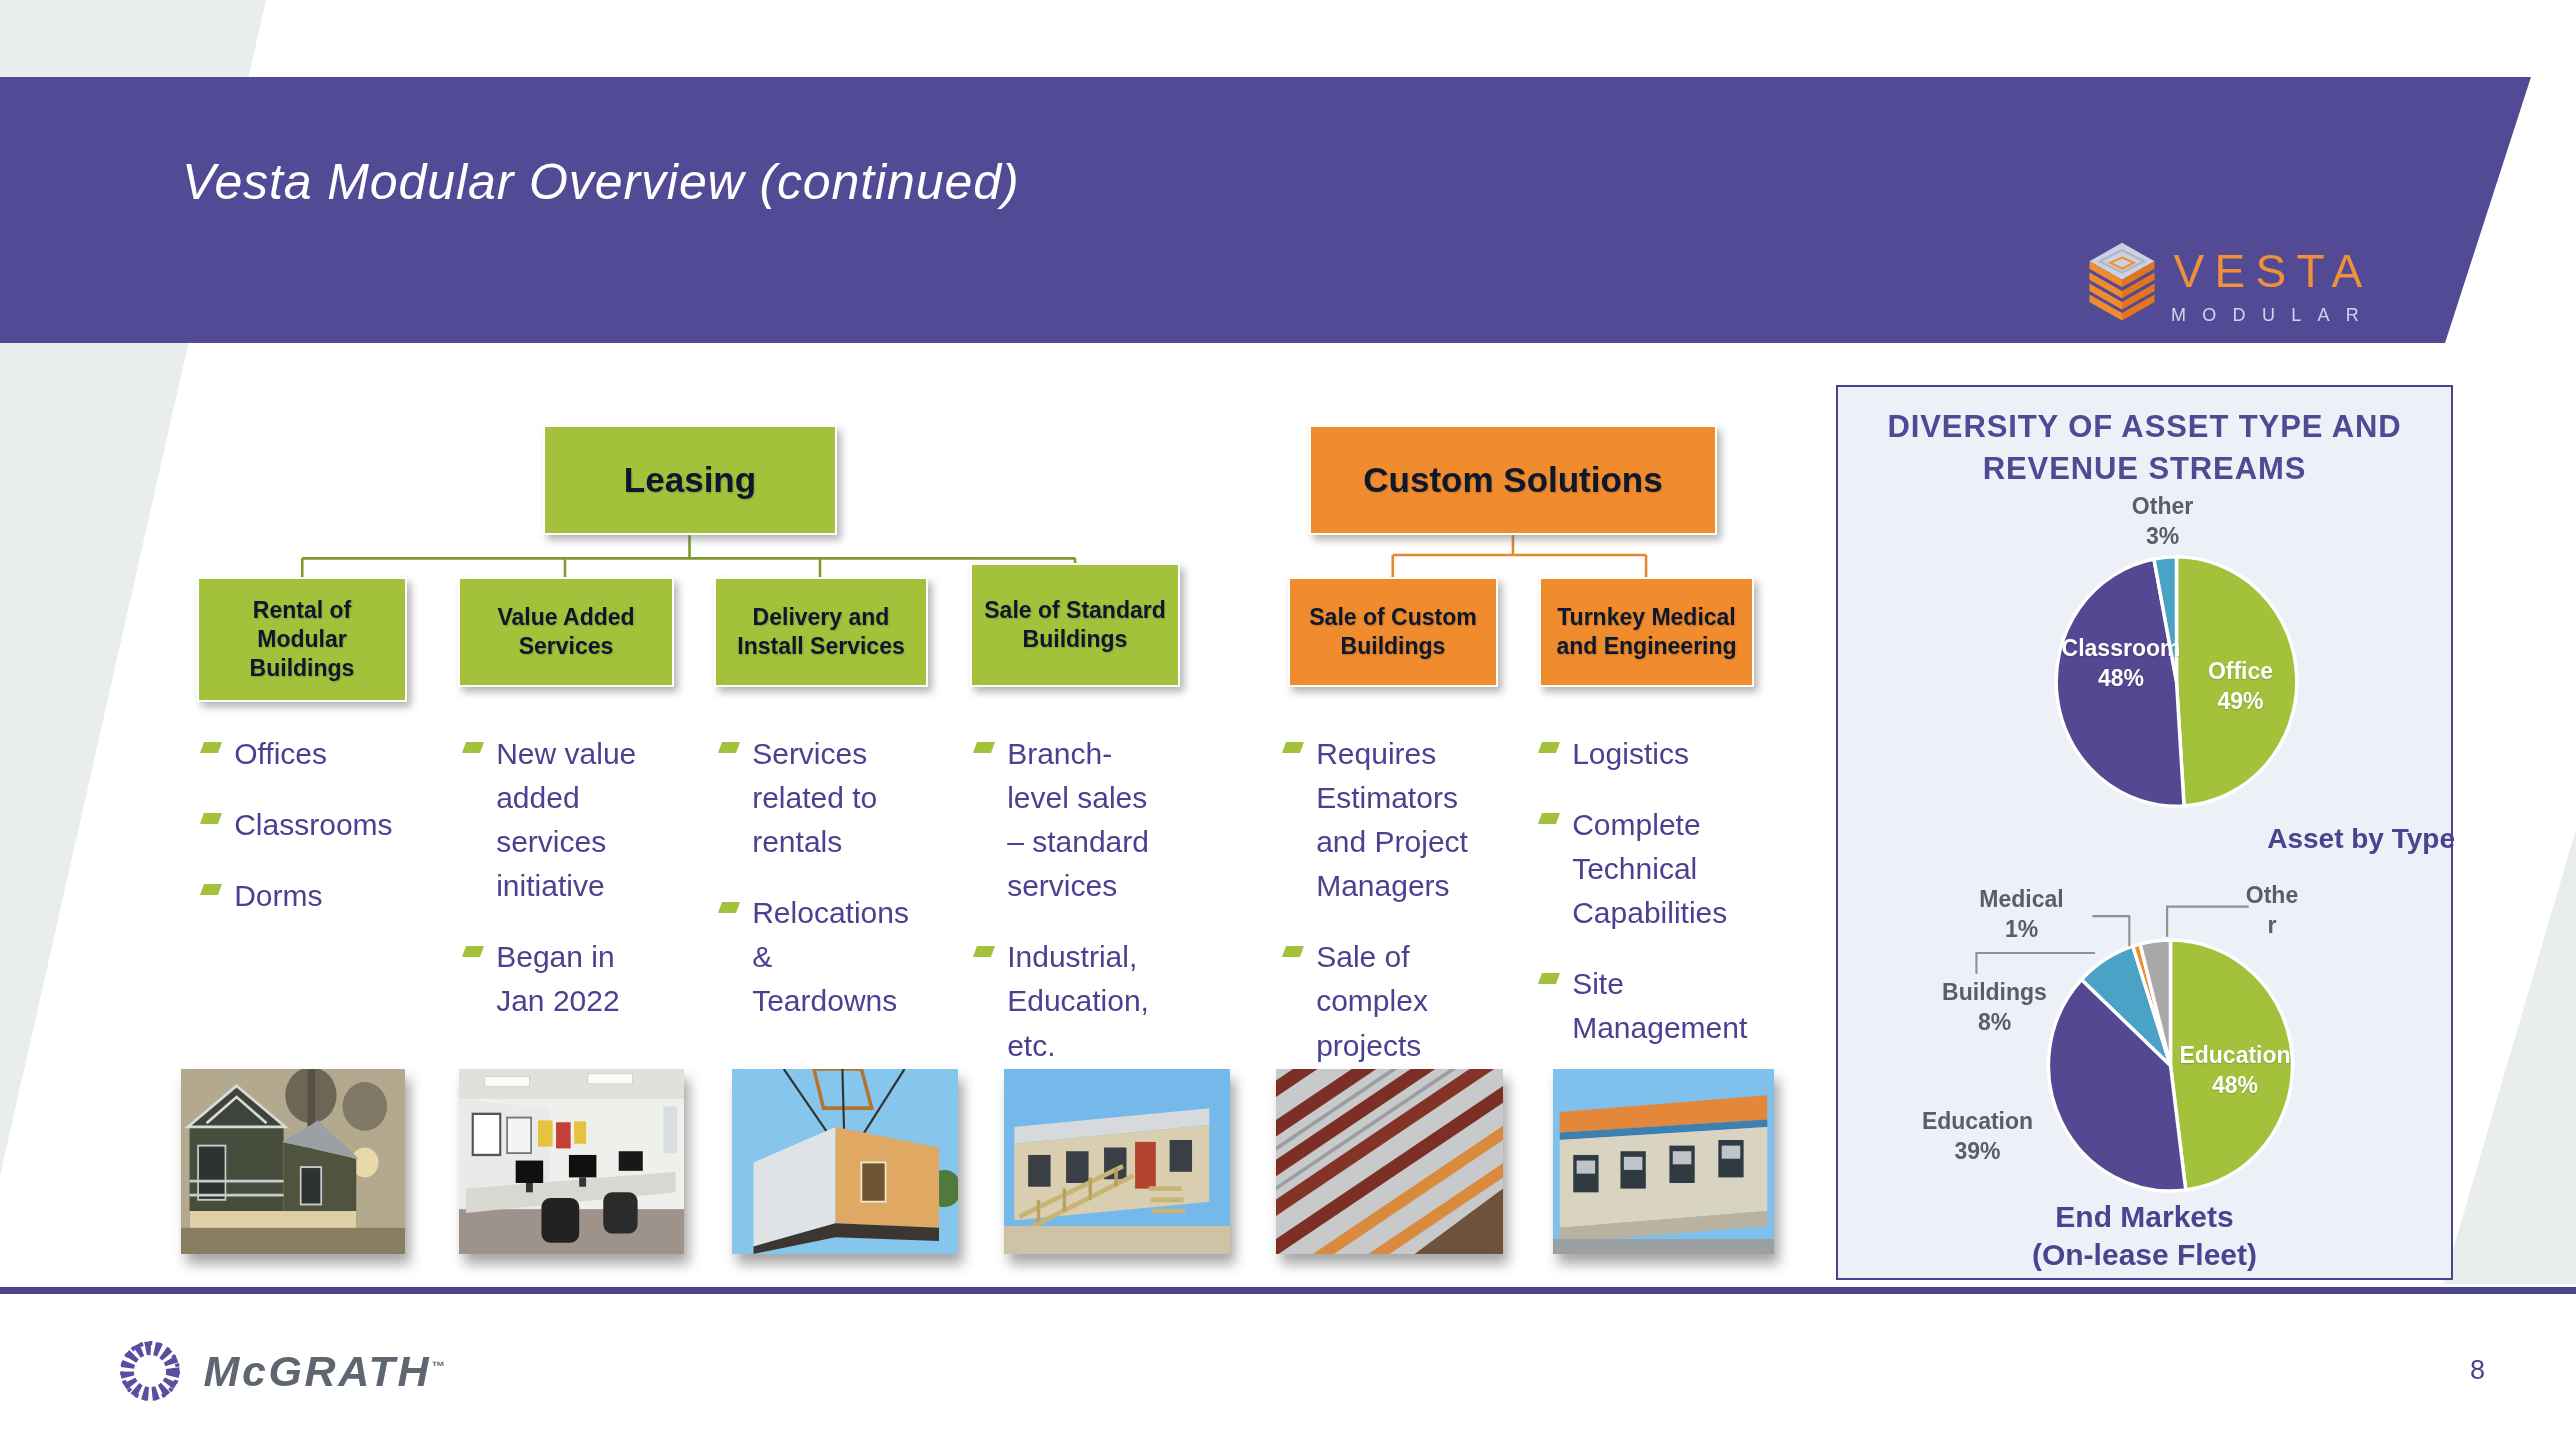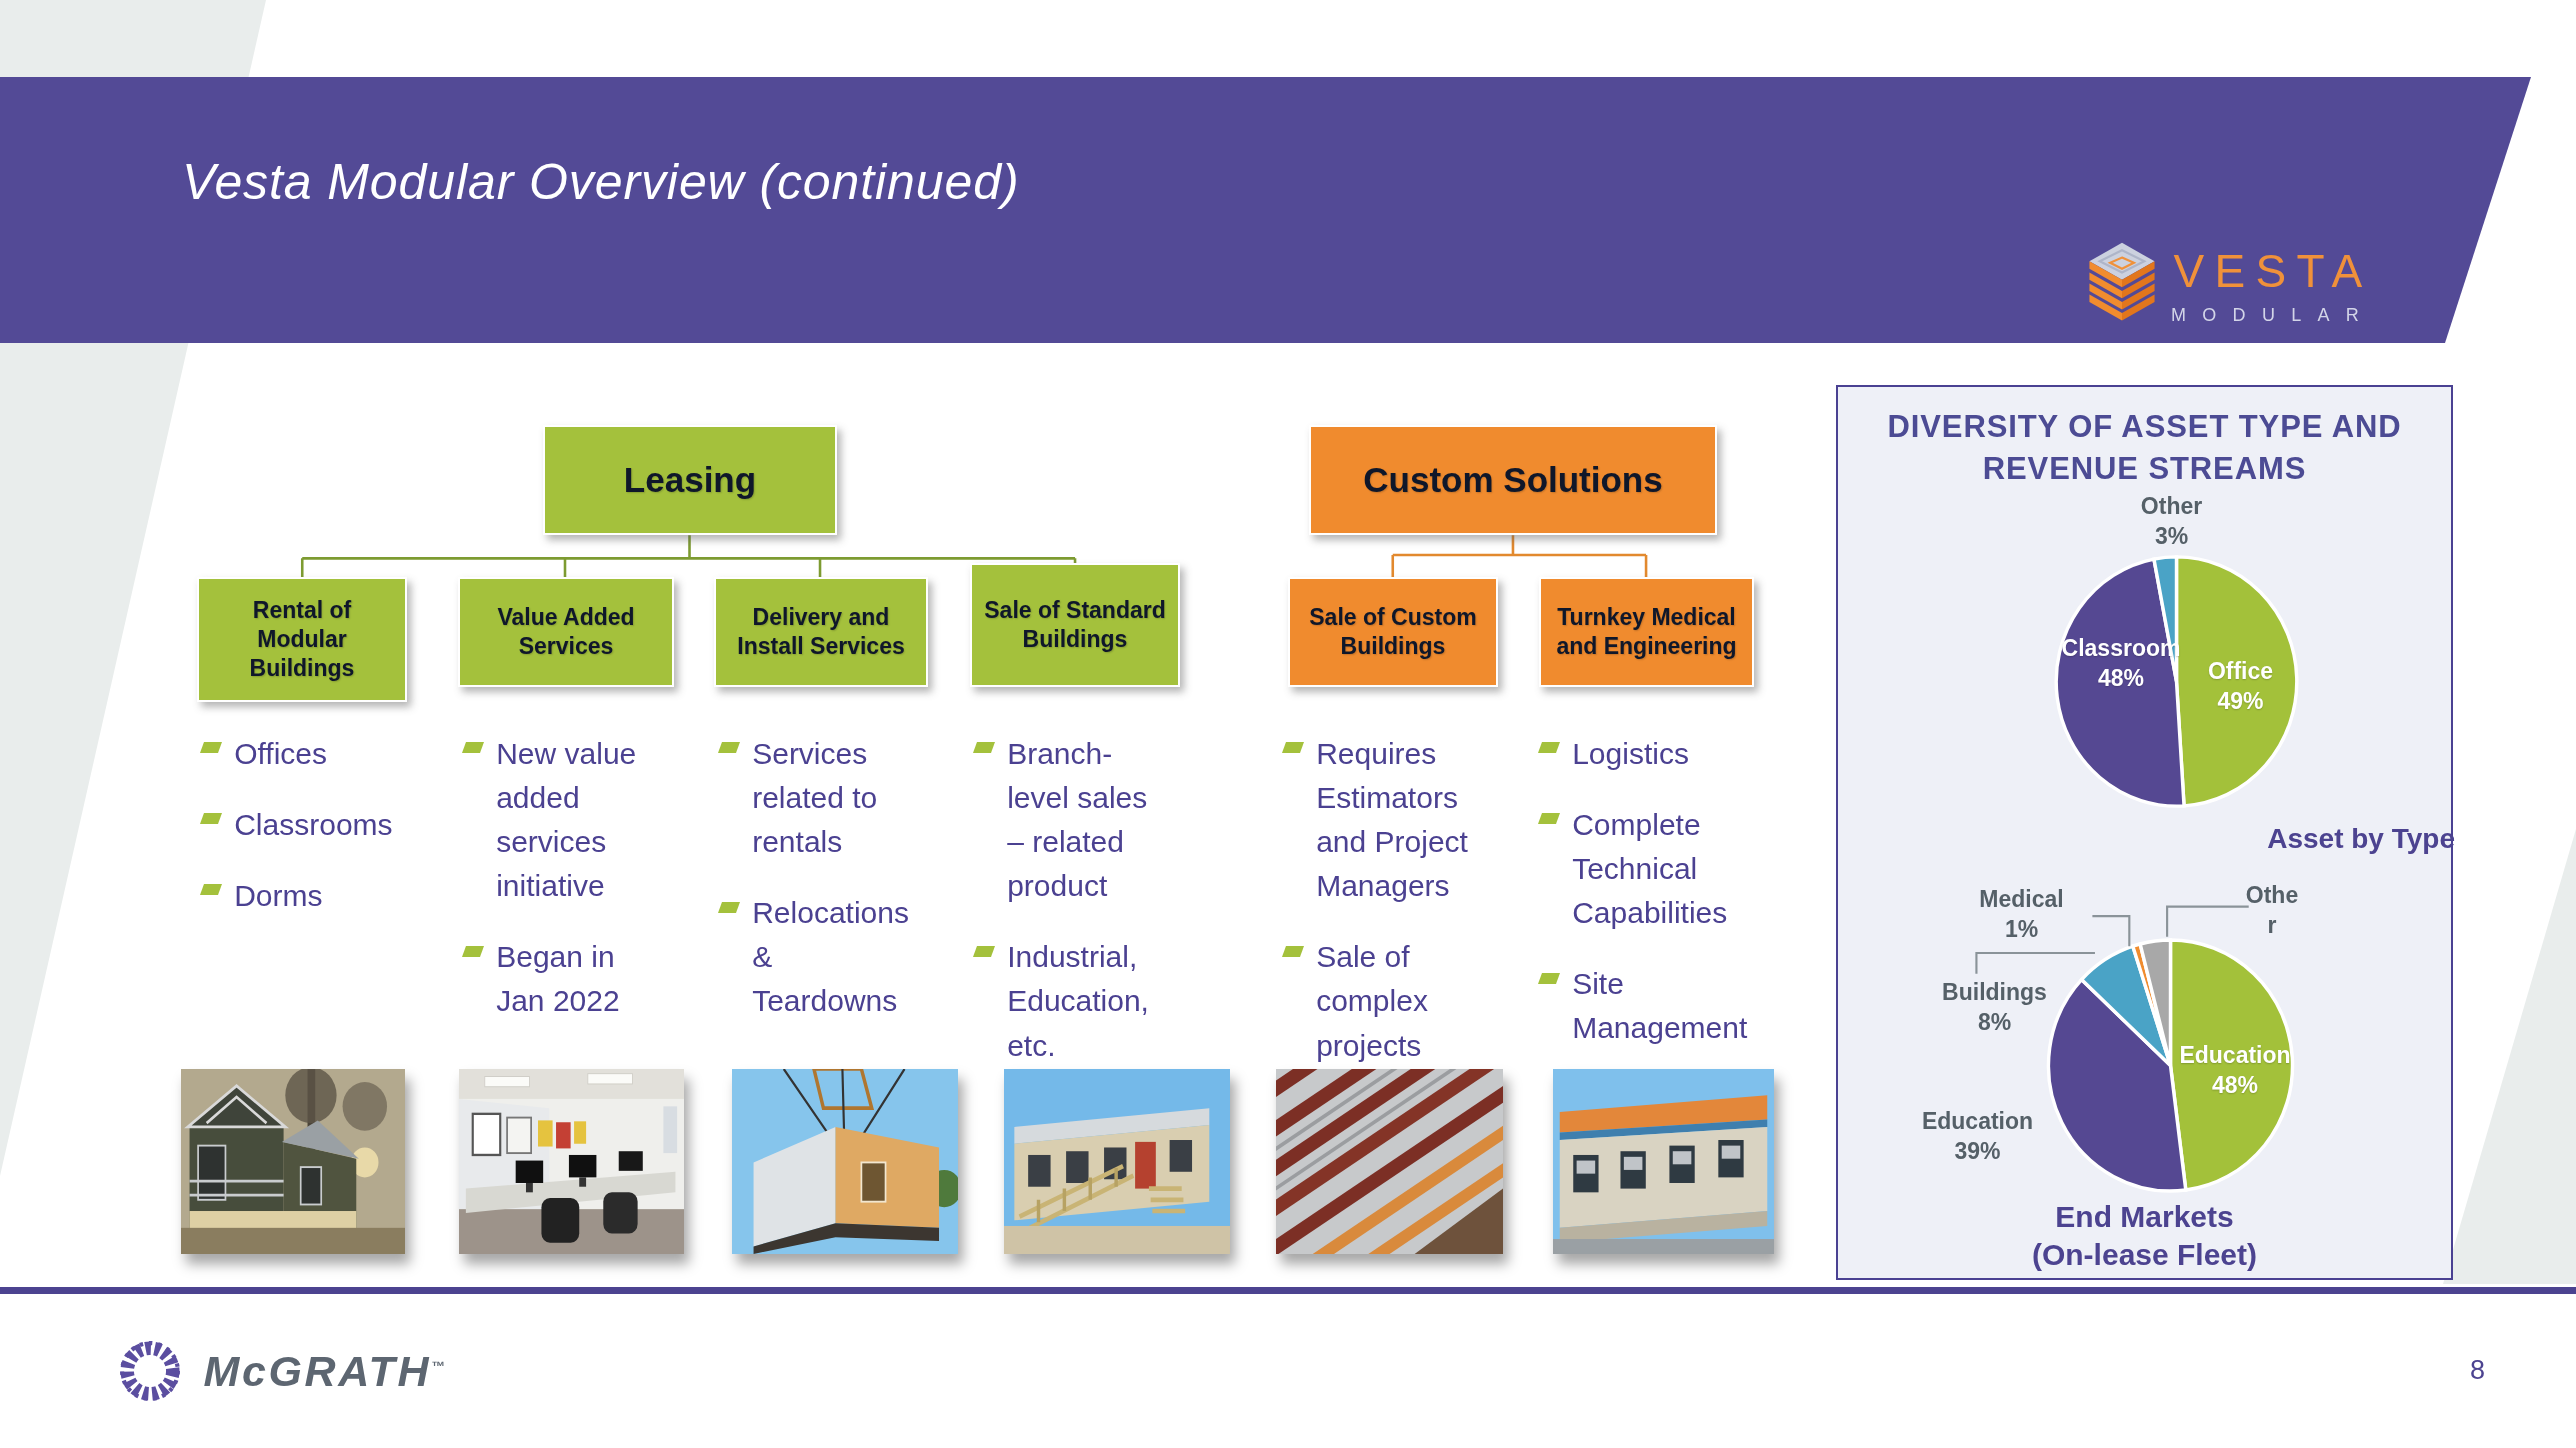--- a/index.html
+++ b/index.html
@@ -150,21 +150,21 @@
       <span class="btext">Services related to rentals</span>
     </li>
   <li class="bullet">
       <span class="bmark"></span>
       <span class="btext">Relocations &amp; Teardowns</span>
     </li>
 </ul>
 <ul class="bullets" style="left:972px;top:732px;">
   <li class="bullet">
       <span class="bmark"></span>
-      <span class="btext">Branch-level sales – related product</span>
+      <span class="btext">Branch-level sales – standard services</span>
     </li>
   <li class="bullet">
       <span class="bmark"></span>
       <span class="btext">Industrial, Education, etc.</span>
     </li>
 </ul>
 <ul class="bullets" style="left:1281px;top:732px;">
   <li class="bullet">
       <span class="bmark"></span>
       <span class="btext">Requires Estimators and Project Managers</span>
@@ -295,21 +295,21 @@
     <rect y="182" width="262" height="16" fill="#9aa0a4"></rect>
   </svg>
 </div>
 
 <div class="abs panel">
   <div class="panel-title">
     <div>DIVERSITY OF ASSET TYPE AND</div>
     <div>REVENUE STREAMS</div>
   </div>
 
-  <div class="pie-label" style="left:269px;top:105px;width:129px;">
+  <div class="pie-label" style="left:260px;top:105px;width:129px;">
     <div>Other</div>
     <div>3%</div>
   </div>
   <svg class="pie-svg" style="left:201px;top:157px;" width="275" height="275" viewBox="-160 -160 320 320">
       <path d="M0,0 L0,-145 A140,145 0 0 1 8.790672734103902,144.71387562209938 Z" fill="#a3c13a" stroke="#ffffff" stroke-width="4"></path>
       <path d="M0,0 L8.790672734103902,144.71387562209938 A140,145 0 0 1 -26.233384042001582,-142.43165135565982 Z" fill="#554892" stroke="#ffffff" stroke-width="4"></path>
       <path d="M0,0 L-26.233384042001582,-142.43165135565982 A140,145 0 0 1 -1.5863508913414342e-13,-145 Z" fill="#4aa3c6" stroke="#ffffff" stroke-width="4"></path>
     </svg>
   <div class="pie-label inside" style="left:210px;top:247px;width:146px;">
     <div>Classroom</div>

